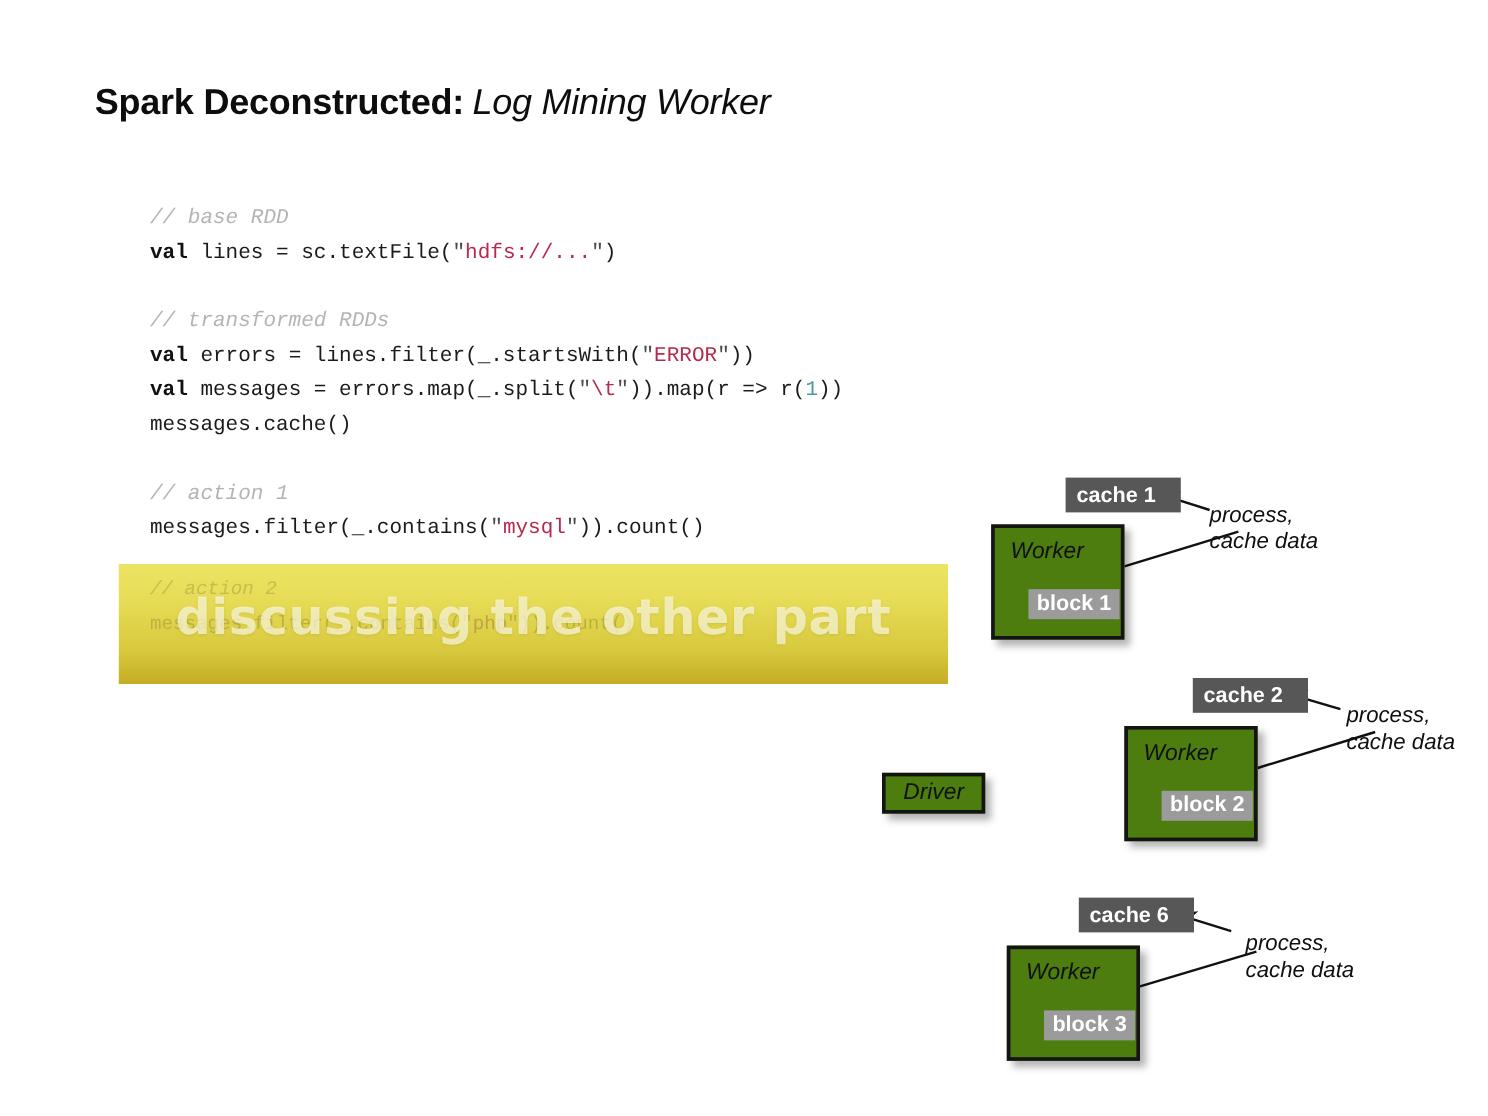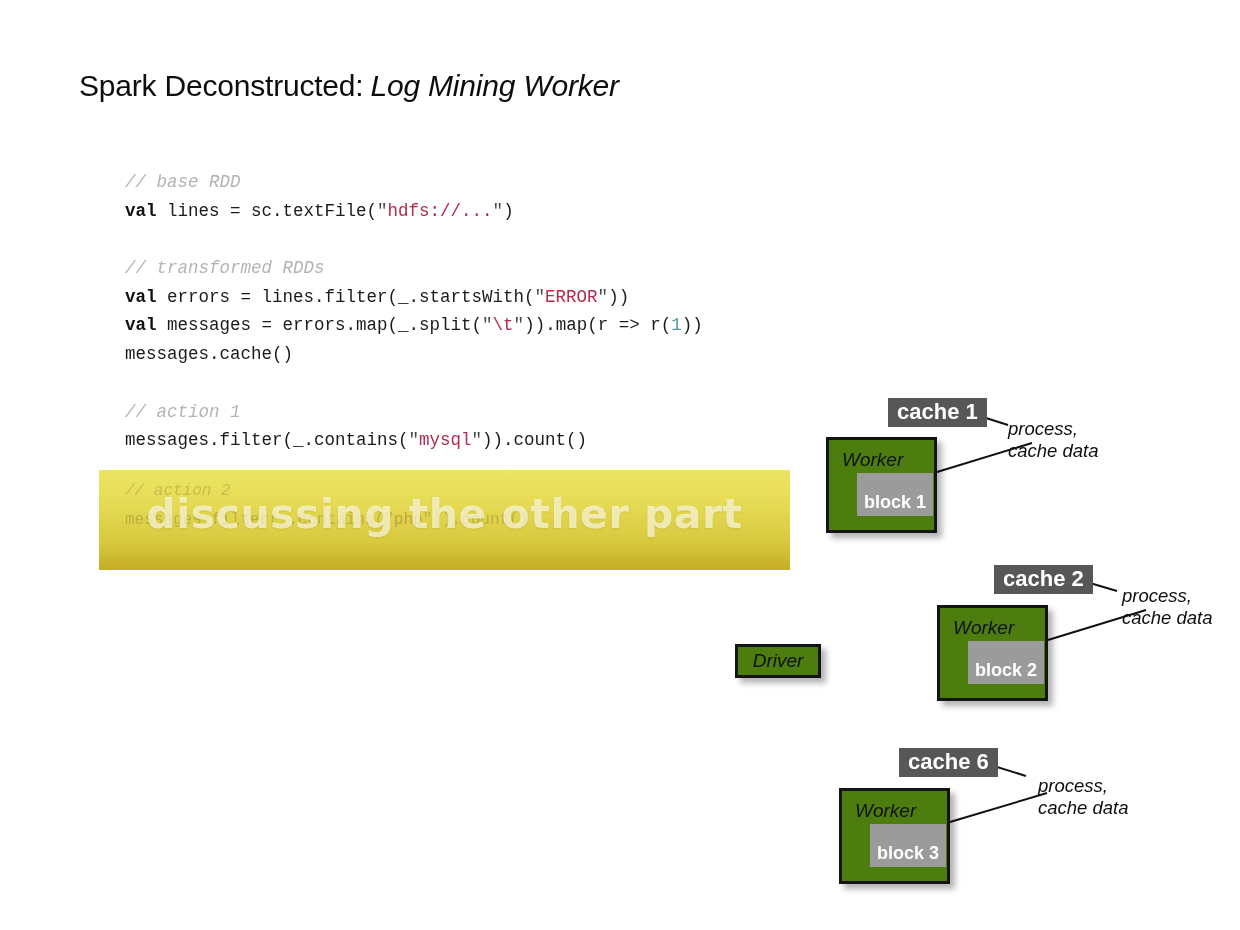--- a/index.html
+++ b/index.html
@@ -20,21 +20,21 @@
     position: absolute;
     left: 79px;
     top: 66px;
     font-size: 30px;
     line-height: 40px;
     color: #0d0d0d;
     white-space: nowrap;
     letter-spacing: -0.2px;
   }
   #slide-title .title-strong {
-    font-weight: normal;
+    font-weight: bold;
     margin-top: 32px;
   }
   #slide-title .title-em {
     font-style: italic;
     font-weight: normal;
     padding-left: 7px;
   }
 
   
   #code-block {
@@ -133,30 +133,30 @@
     color: #111111;
   }
   .block-badge {
     position: absolute;
     left: 28px;
     bottom: 14px;
     background: #9b9b9b;
     color: #ffffff;
     font-weight: bold;
     font-size: 18px;
-    padding: 18px 7px 3px 7px;
+    padding: 0 7px 3px 7px;
     line-height: 22px;
   }
   .cache-badge {
     position: absolute;
     background: #575757;
     color: #ffffff;
     font-weight: bold;
-    font-size: 22px;
-    padding: 3px 9px 4px 9px;
+    font-size: 18px;
+    padding: 3px 21px 4px 9px;
     line-height: 22px;
     white-space: nowrap;
   }
   .annotation {
     position: absolute;
     font-style: italic;
     font-size: 18.5px;
     line-height: 22px;
     color: #0f0f0f;
     white-space: nowrap;

